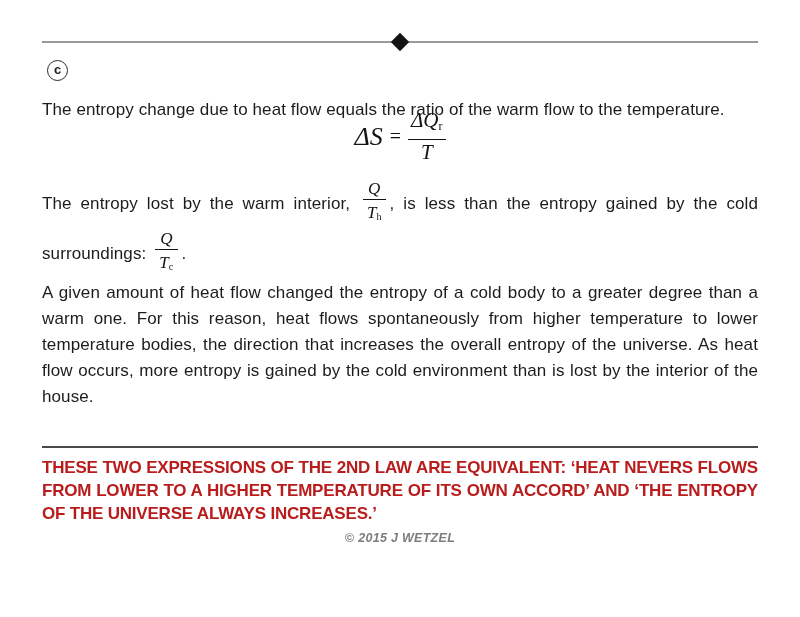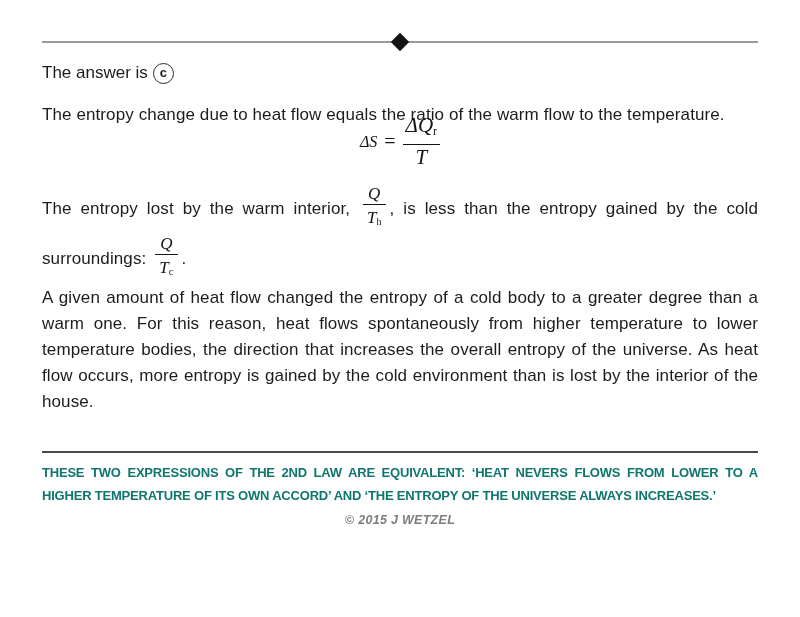--- a/index.html
+++ b/index.html
@@ -64,21 +64,21 @@
 
   
   .formula {
     margin-top: -14px;
     text-align: center;
     font-family: "Liberation Serif", serif;
     color: #141414;
   }
   .formula-inner { display: inline-flex; align-items: center; }
   .math-it { font-style: italic; }
-  .formula .lhs { font-size: 16px; }
+  .formula .lhs { font-size: 26px; }
   .formula .eq { font-size: 20px; margin: 0 7px; }
   .stack {
     display: inline-flex;
     flex-direction: column;
     align-items: center;
     vertical-align: middle;
   }
   .stack .num {
     font-size: 21px;
     line-height: 23px;
@@ -110,25 +110,25 @@
   .frac .fsub { font-size: 10px; font-style: normal; vertical-align: -2px; }
 
   
   .rule-bottom {
     margin-top: 36px;
     border-top: 2px solid #4a4a4a;
     height: 0;
   }
   .footer-note {
     margin-top: 8px;
-    font-size: 13px;
+    font-size: 17px;
     line-height: 23px;
     font-weight: bold;
     letter-spacing: -0.2px;
-    color: #0f766e;
+    color: #b91c1c;
     text-align: justify;
   }
   .copyright {
     margin-top: 6px;
     text-align: center;
     font-size: 12.5px;
     font-style: italic;
     font-weight: bold;
     color: #7d7d7d;
     letter-spacing: 0.3px;
@@ -137,21 +137,20 @@
 </head>
 <body>
 
 <div class="page">
 
   <div class="rule-top">
     <span class="diamond"></span>
   </div>
 
   <div class="answer-line">
-    <span>The answer is</span>
     <span class="circled-letter">c</span>
   </div>
 
   <div class="para p1">The entropy change due to heat flow equals the ratio of the warm flow to the temperature.</div>
 
   <div class="formula">
     <span class="formula-inner">
       <span class="lhs math-it">ΔS</span>
       <span class="eq">=</span>
       <span class="stack">

